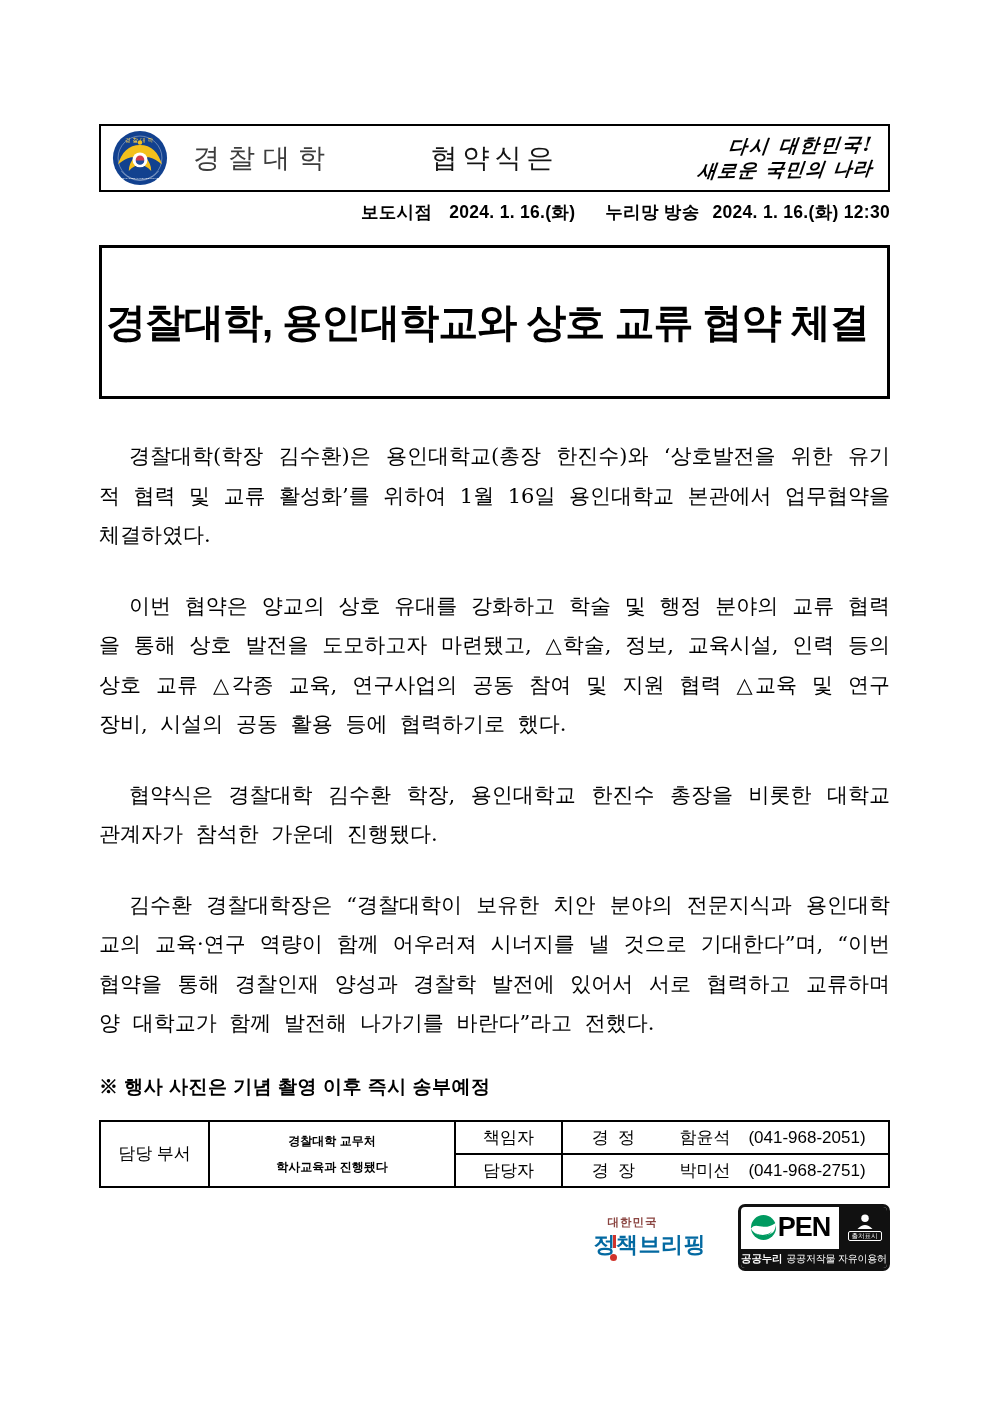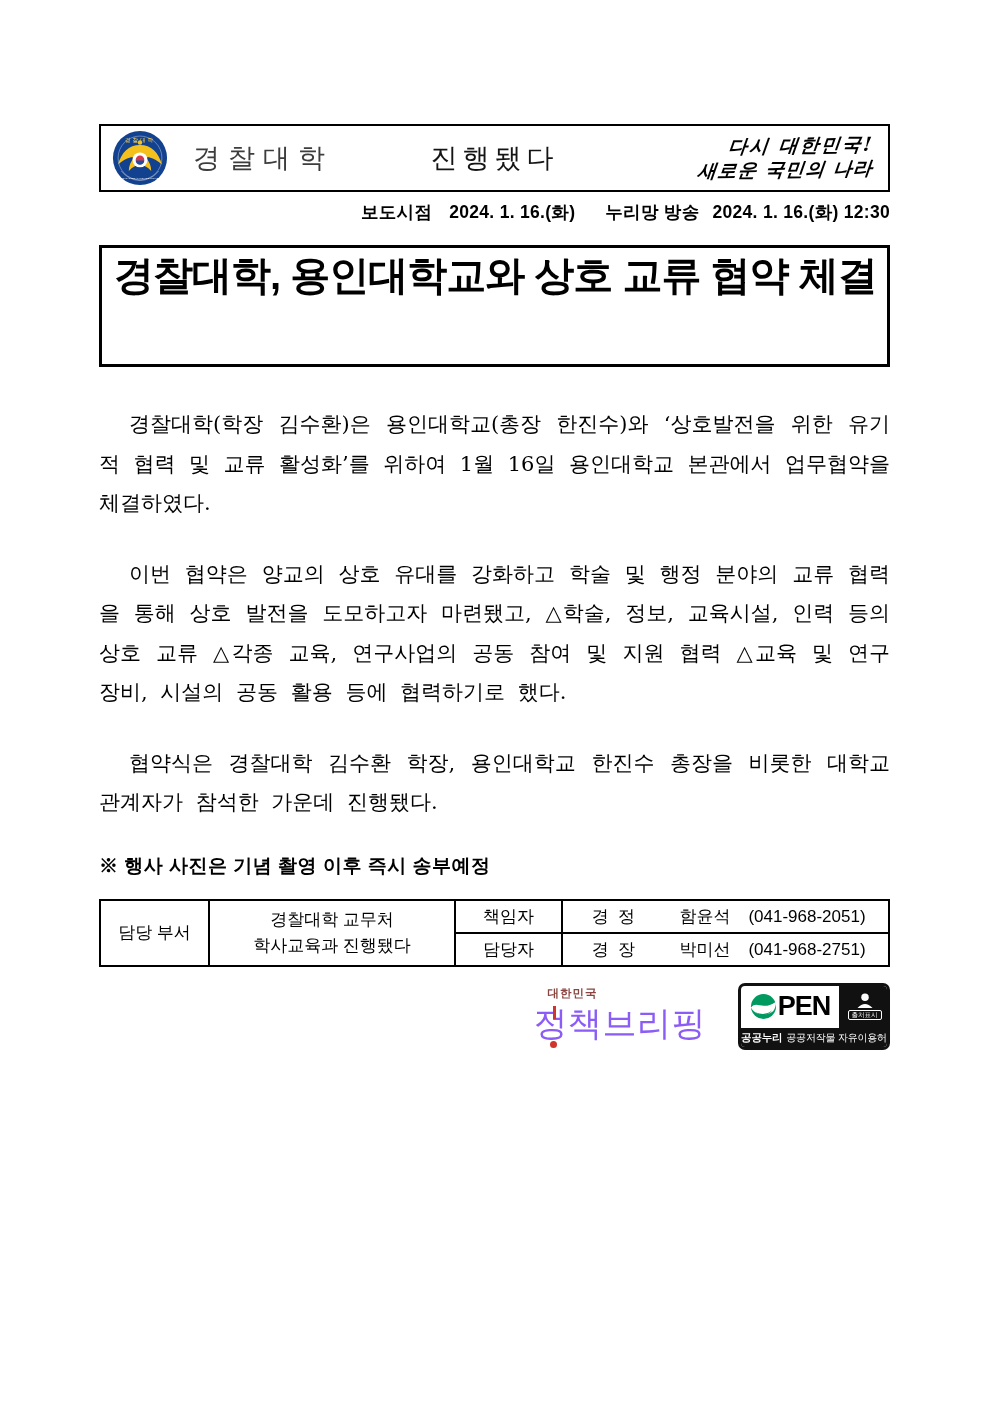--- a/index.html
+++ b/index.html
@@ -21,46 +21,46 @@
   .slogan .l2{font-size:19px;letter-spacing:1px;}
 
   
   .date-line{margin-top:8px;text-align:right;font-weight:bold;font-size:17.5px;
              letter-spacing:0.3px;line-height:24px;}
   .dl-date{margin-left:17px;}
   .dl-blabel{margin-left:30px;}
   .dl-bdt{margin-left:13px;}
 
   
-  .title-box{margin-top:21px;height:122px;border:3px solid #000;box-sizing:border-box;
-             display:flex;align-items:flex-start;padding-left:12px;overflow:hidden;}
+  .title-box{margin-top:21px;height:154px;border:3px solid #000;box-sizing:border-box;
+             display:flex;align-items:center;padding-left:4px;overflow:hidden;}
   .title-text{font-size:40px;font-weight:800;letter-spacing:-1px;white-space:nowrap;}
 
   
   .body{margin-top:38px;font-family:"DejaVu Serif",serif;}
   .body p{font-size:21px;line-height:39.5px;text-align:justify;word-spacing:6px;
           text-indent:30px;margin:0 0 31px 0;}
 
   
   .note{margin-top:2px;font-size:19px;font-weight:600;letter-spacing:0.5px;line-height:24px;}
 
   
   table.contact{margin-top:21px;width:100%;border-collapse:collapse;font-size:17px;border-radius:27px;}
   table.contact td{border:2px solid #000;text-align:center;padding:0;height:31px;}
-  td.dept-name{line-height:26px;font-size:17px;}
+  td.dept-name{line-height:26px;font-size:12px;font-weight:bold;}
   td.person{text-align:left;padding-left:38px;}
   .rank{white-space:pre;display:inline-block;min-width:56px;}
   .pname{margin-left:38px;}
   .pphone{margin-left:18px;text-align:right;}
 
   
   .footer{margin-top:16px;display:flex;justify-content:flex-end;align-items:center;gap:26px;}
   .pb-logo{position:relative;text-align:left;padding-right:6px;}
   .pb-top{font-size:11.5px;font-weight:bold;color:#8a4440;letter-spacing:1px;margin-left:14px;}
-  .pb-main{font-size:34px;font-weight:400;letter-spacing:0.5px;color:#8b5cf6;
+  .pb-main{font-size:22px;font-weight:700;letter-spacing:0.5px;color:#0369a1;
            font-family:"DejaVu Serif",serif;}
   .pb-red-dot{position:absolute;left:16px;bottom:-1px;width:7px;height:7px;border-radius:50%;
               background:#d0342c;}
   .pb-red-bar{position:absolute;left:19px;top:20px;width:3px;height:13px;background:#d0342c;}
 
   .kogl{width:152px;border:3px solid #111;border-radius:7px;overflow:hidden;background:#fff;
         box-sizing:border-box;}
   .kogl-top{display:flex;height:42px;}
   .kogl-open{flex:1;display:flex;align-items:center;justify-content:center;}
   .kogl-open svg{margin-right:1px;}
@@ -86,39 +86,40 @@
         <text x="30" y="13" text-anchor="middle" font-size="6" fill="#ffd24a" letter-spacing="2">경찰대학</text>
         <path d="M30,16 C18,16 10,24 6.5,37 C14,30.5 20,28.5 24,29.5 C20,33.5 18,38.5 18,44 C22,39.5 26,37.5 30,37.5 C34,37.5 38,39.5 42,44 C42,38.5 40,33.5 36,29.5 C40,28.5 46,30.5 53.5,37 C50,24 42,16 30,16 Z" fill="#f3c01c"></path>
         <circle cx="30" cy="13.5" r="2.4" fill="#f3c01c"></circle>
         <circle cx="30" cy="32" r="8" fill="#ffffff"></circle>
         <circle cx="30" cy="32" r="4.6" fill="#d6394a"></circle>
         <path d="M25.4,32.6 a4.6,4.6 0 0 0 9.2,0 z" fill="#1f4fa0"></path>
         <path d="M10,44 a25,25 0 0 0 40,0" fill="none" stroke="#ffffff" stroke-width="0.7" opacity="0.55"></path>
         <text x="30" y="53" text-anchor="middle" font-size="2.6" fill="#ffffff" letter-spacing="0.2">KOREAN NATIONAL POLICE UNIVERSITY</text>
       </svg>
       <div class="org-name">경찰대학</div>
-      <div class="doc-type">진행됐다</div>
+      <div class="doc-type">협약식은</div>
       <div class="slogan">
         <div class="l1">다시 대한민국!</div>
         <div class="l2">새로운 국민의 나라</div>
       </div>
     </div>
 
     <div class="date-line">
       <span>보도시점</span><span class="dl-date">2024. 1. 16.(화)</span><span class="dl-blabel">누리망 방송</span><span class="dl-bdt">2024. 1. 16.(화) 12:30</span>
     </div>
 
     <div class="title-box">
       <div class="title-text">경찰대학, 용인대학교와 상호 교류 협약 체결</div>
     </div>
 
     <div class="body">
       <p>경찰대학(학장 김수환)은 용인대학교(총장 한진수)와 ‘상호발전을 위한 유기적 협력 및 교류 활성화’를 위하여 1월 16일 용인대학교 본관에서 업무협약을 체결하였다.</p>
       <p>이번 협약은 양교의 상호 유대를 강화하고 학술 및 행정 분야의 교류 협력을 통해 상호 발전을 도모하고자 마련됐고, △학술, 정보, 교육시설, 인력 등의 상호 교류 △각종 교육, 연구사업의 공동 참여 및 지원 협력 △교육 및 연구 장비, 시설의 공동 활용 등에 협력하기로 했다.</p>
       <p>협약식은 경찰대학 김수환 학장, 용인대학교 한진수 총장을 비롯한 대학교 관계자가 참석한 가운데 진행됐다.</p>
+      <p>김수환 경찰대학장은 “경찰대학이 보유한 치안 분야의 전문지식과 용인대학교의 교육·연구 역량이 함께 어우러져 시너지를 낼 것으로 기대한다”며, “이번 협약을 통해 경찰인재 양성과 경찰학 발전에 있어서 서로 협력하고 교류하며 양 대학교가 함께 발전해 나가기를 바란다”라고 전했다.</p>
     </div>
 
     <div class="note">※ 행사 사진은 기념 촬영 이후 즉시 송부예정</div>
 
     <table class="contact">
       <colgroup>
           <col style="width:109px">
           <col style="width:246px">
           <col style="width:107px">
           <col>

